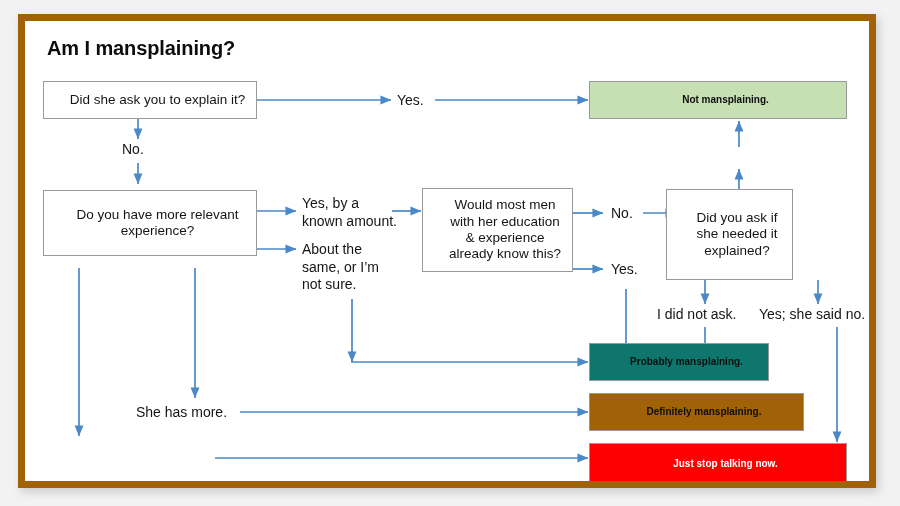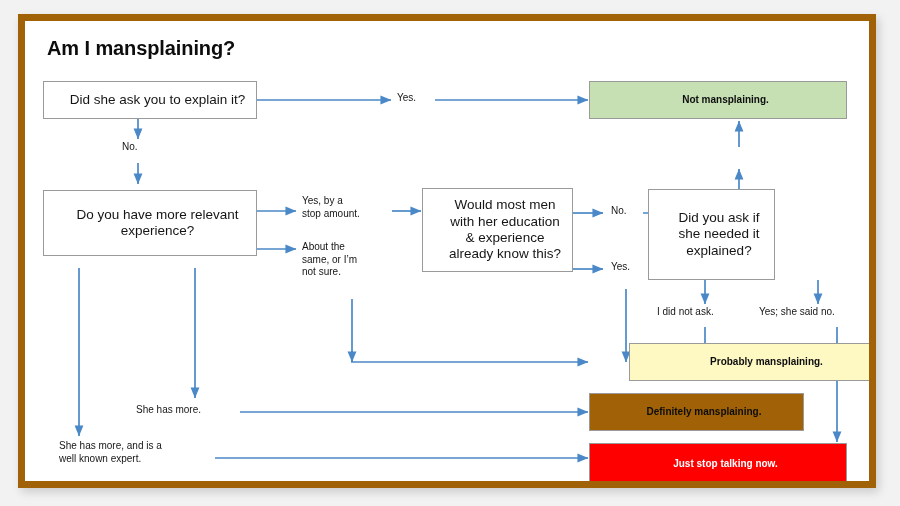--- a/index.html
+++ b/index.html
@@ -61,21 +61,21 @@
   }
   .outcome {
     border: 1px solid #9a9a9a;
     font-weight: bold;
     font-size: 10px;
     color: #0d0d0d;
   }
   .edge-label {
     position: absolute;
     color: #151515;
-    font-size: 10px;
+    font-size: 14px;
     line-height: 1.25;
     white-space: pre-line;
     text-align: left;
   }
   .edge-label.center { text-align: center; }
   #title {
     position: absolute;
     left: 22px;
     top: 16px;
     font-size: 20px;
@@ -146,52 +146,50 @@
 
       <div class="node qbox" style="left:18px; top:60px; width:214px; height:38px;">Did she ask you to explain it?</div>
 
       <div class="node qbox" style="left:18px; top:169px; width:214px; height:66px;">Do you have more relevant experience?</div>
 
       <div class="node qbox" style="left:397px; top:167px; width:151px; height:84px;">Would most men
 with her education
 &amp; experience
 already know this?</div>
 
-      <div class="node qbox" style="left:623px; top:168px; width:127px; height:91px;">Did you ask if
+      <div class="node qbox" style="left:641px; top:168px; width:127px; height:91px;">Did you ask if
 she needed it
 explained?</div>
 
       <div class="node outcome" style="left:564px; top:60px; width:258px; height:38px; background:#c6e0b4;">Not mansplaining.</div>
 
-      <div class="node outcome" style="left:564px; top:322px; width:260px; height:38px; background:#fef9c3;margin-left:40px;">Probably mansplaining.</div>
+      <div class="node outcome" style="left:564px; top:322px; width:180px; height:38px; background:#0f766e;">Probably mansplaining.</div>
 
       <div class="node outcome" style="left:564px; top:372px; width:215px; height:38px; background:#a16207;">Definitely mansplaining.</div>
 
       <div class="node outcome" style="left:564px; top:422px; width:258px; height:42px; background:#ff0000; color:#ffffff;">Just stop talking now.</div>
 
       <div class="edge-label" style="left:372px; top:71px;">Yes.</div>
 
       <div class="edge-label center" style="left:97px; top:120px;">No.</div>
 
       <div class="edge-label" style="left:277px; top:174px;">Yes, by a
-stop amount.</div>
+known amount.</div>
 
       <div class="edge-label" style="left:277px; top:220px;">About the
 same, or I’m
 not sure.</div>
 
       <div class="edge-label" style="left:586px; top:184px;">No.</div>
 
       <div class="edge-label" style="left:586px; top:240px;">Yes.</div>
 
 
       <div class="edge-label center" style="left:632px; top:285px;">I did not ask.</div>
 
       <div class="edge-label center" style="left:734px; top:285px;">Yes; she said no.</div>
 
       <div class="edge-label center" style="left:111px; top:383px;">She has more.</div>
 
-      <div class="edge-label" style="left:34px; top:419px;">She has more, and is a
-well known expert.</div>
 
     </div>
   </div>
 </div>
 
 </body></html>

